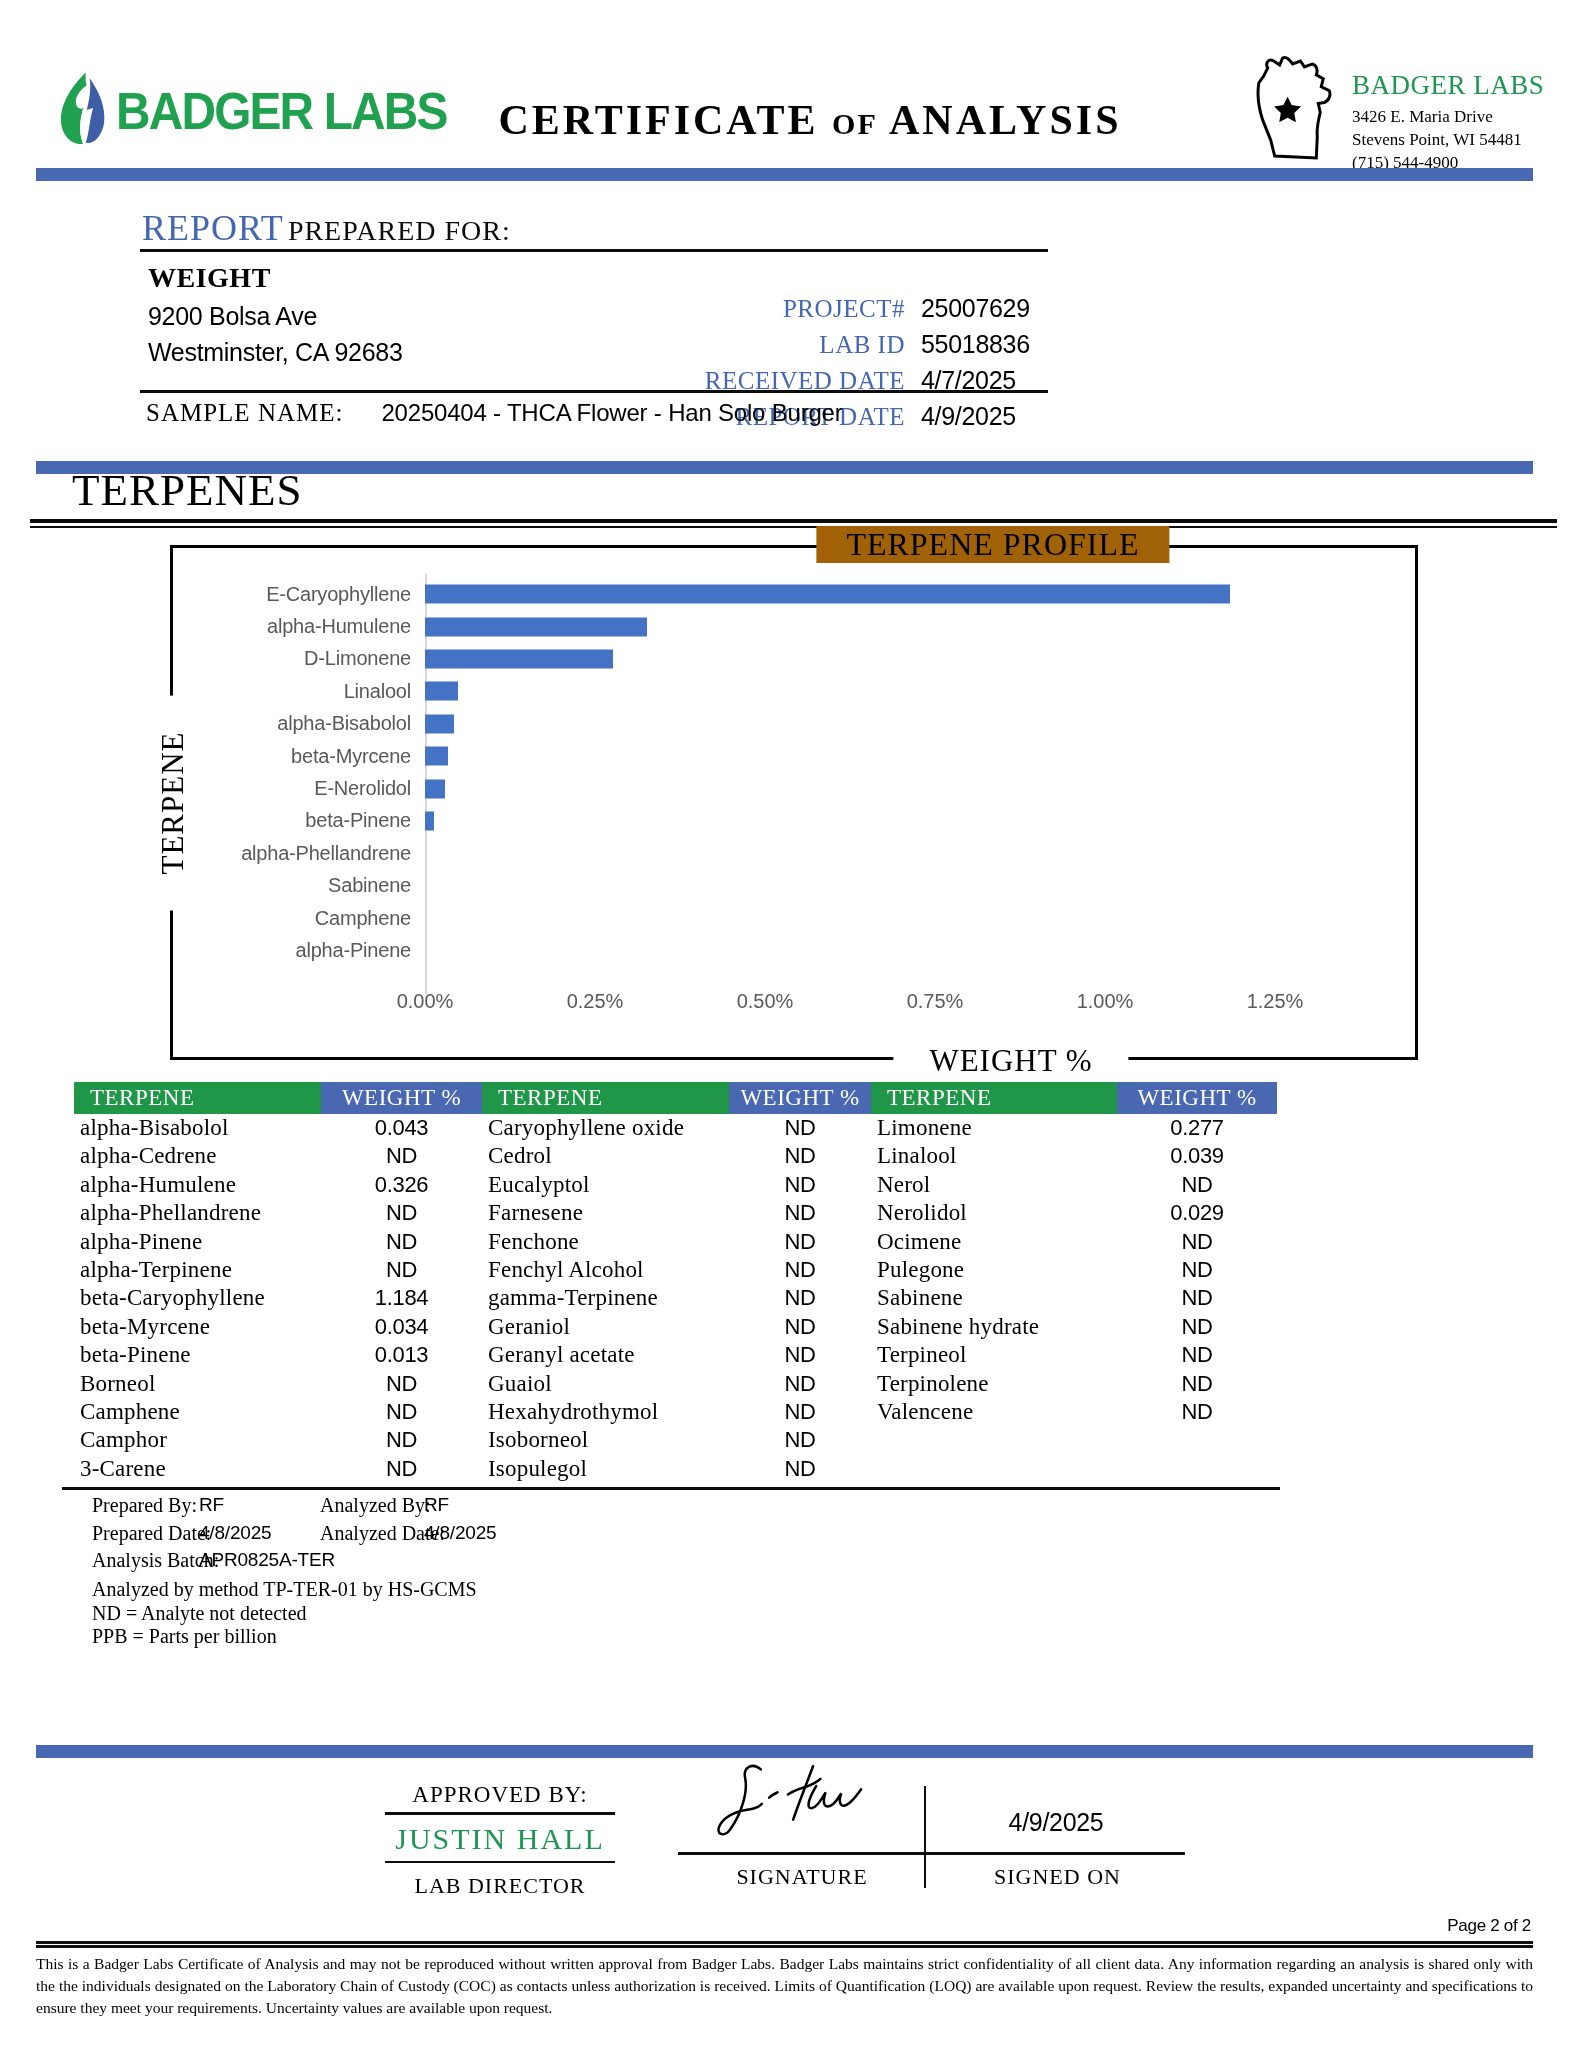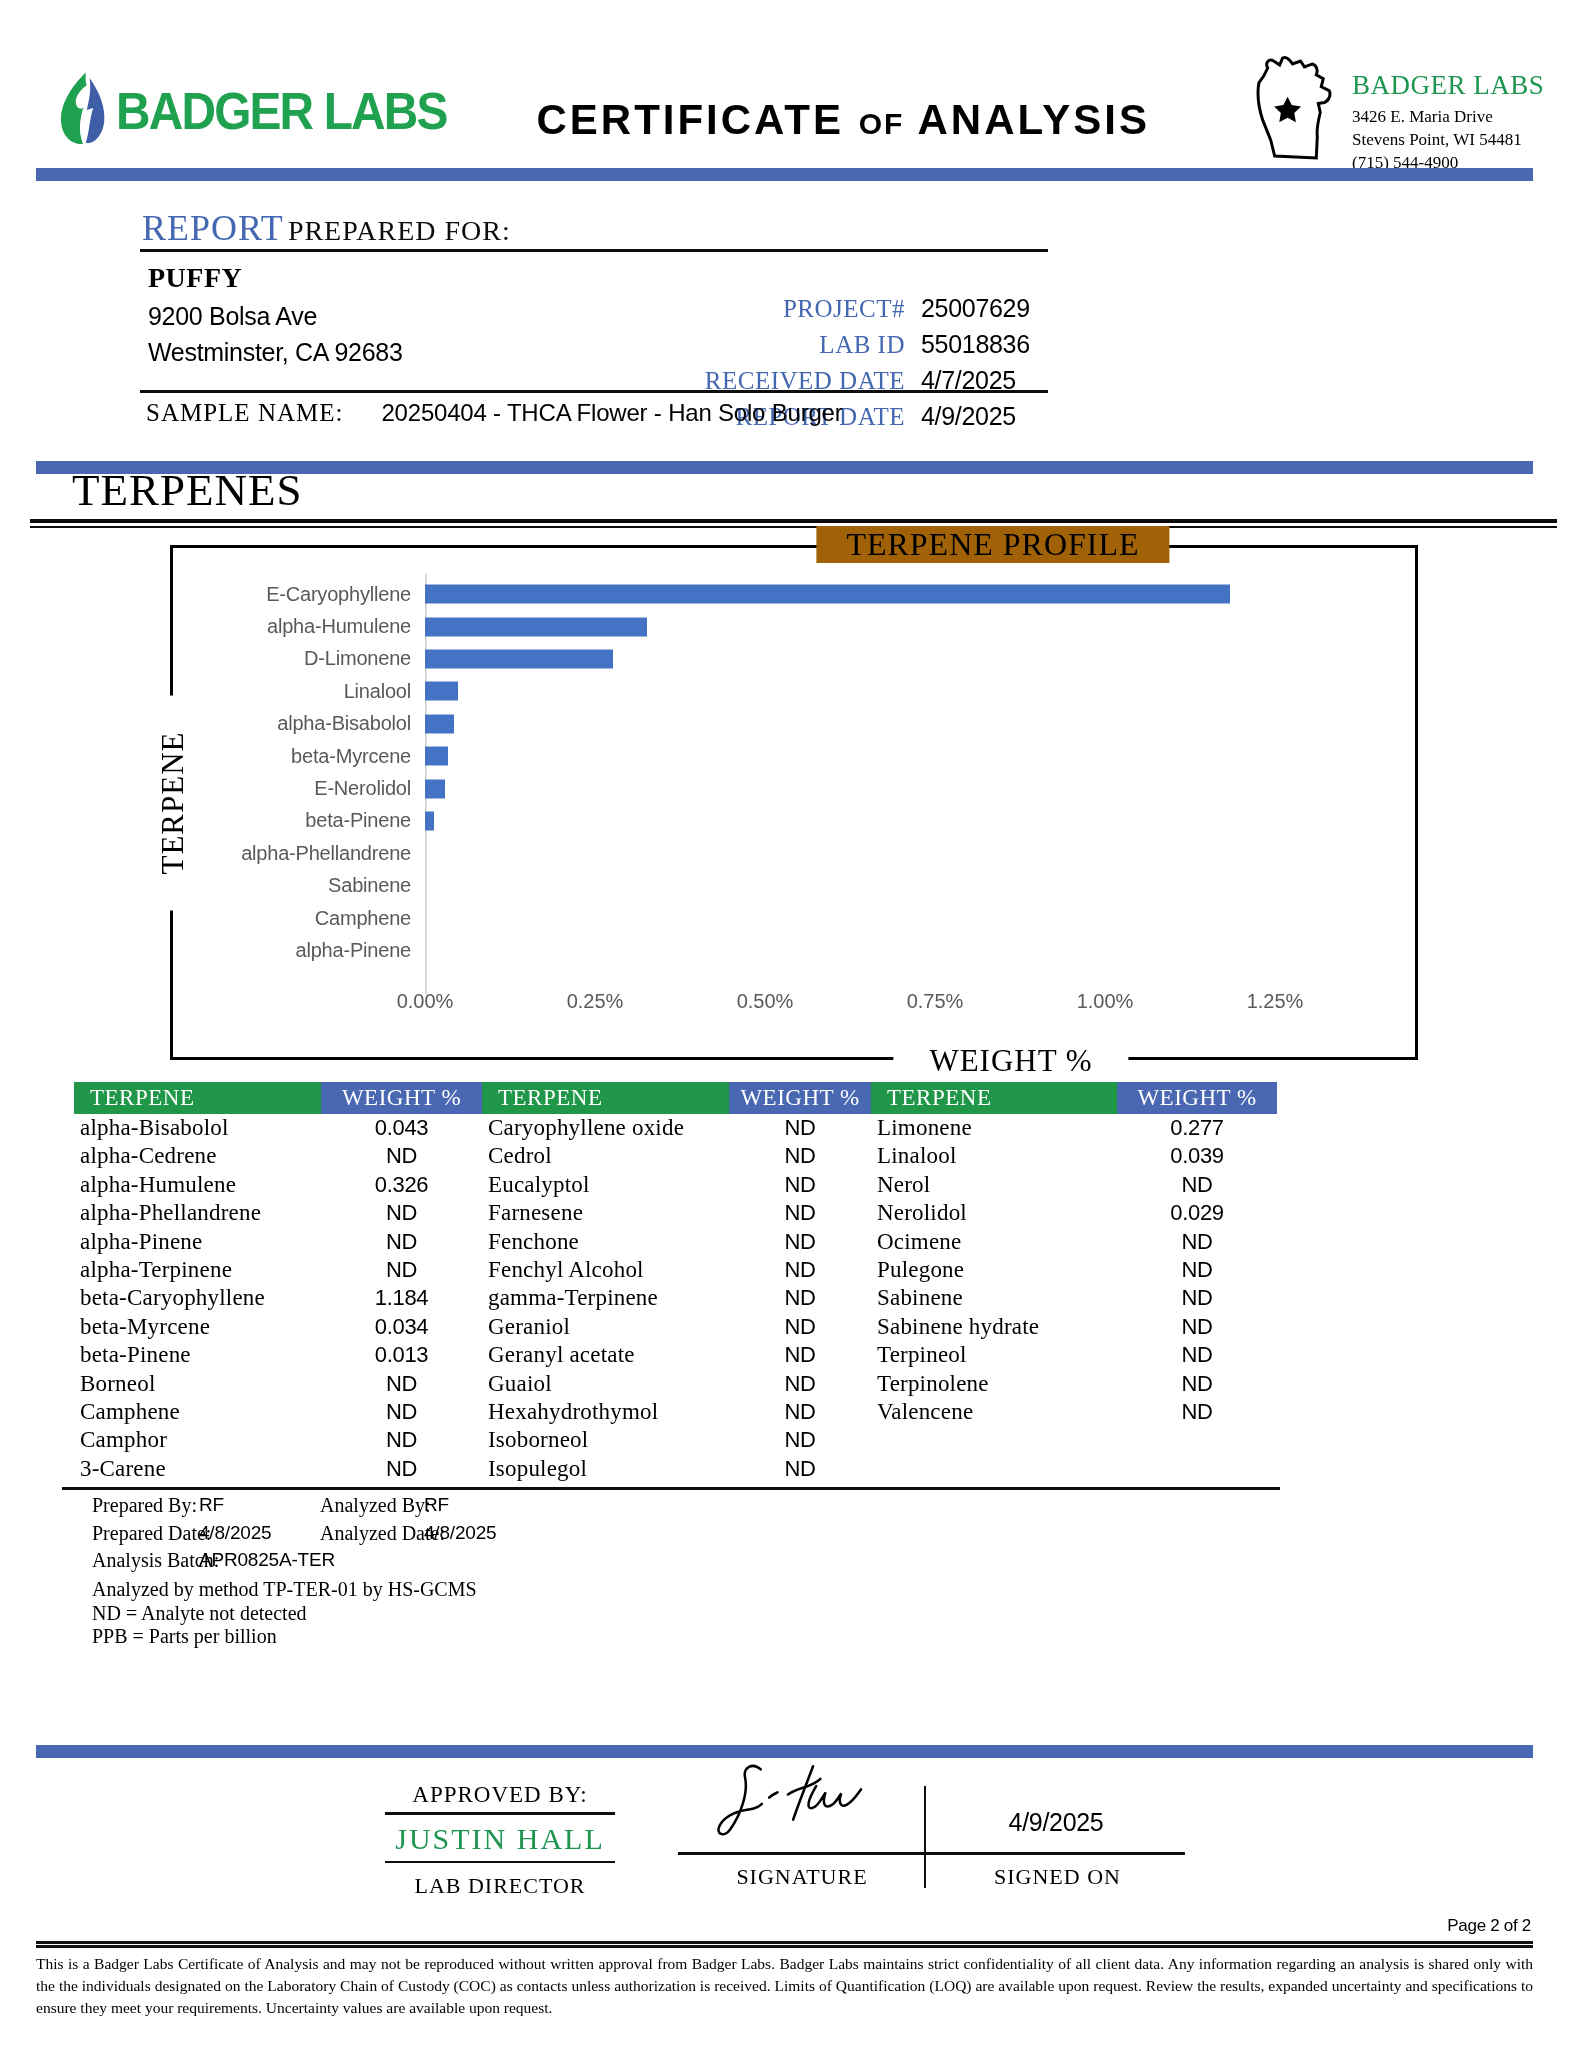--- a/index.html
+++ b/index.html
@@ -10,22 +10,22 @@
     font-family:"Liberation Serif", serif; color:#000;
     --divider-blue:#4868B2; --accent-blue:#4467B1; --bar-blue:#4472C4;
     --tbl-green:#1F9648; --tbl-blue:#4A68B2; --logo-green:#1FA14F;
     --name-green:#1E9550; --chart-gray:#595959;
   }
 
   
   .logo { position:absolute; left:52px; top:68px; display:flex; align-items:center; }
   .logo-name { font-family:"Liberation Sans",sans-serif; font-weight:700; font-size:52px;
     color:var(--logo-green); letter-spacing:-2px; transform:scaleX(.92); transform-origin:left; white-space:nowrap; }
-  .coa-title { position:absolute; left:470px; top:96px; width:680px; text-align:right;
-    font-family:Liberation Sans, sans-serif; font-weight:700; font-size:42px; letter-spacing:3px; white-space:nowrap; }
+  .coa-title { position:absolute; left:470px; top:96px; width:680px; text-align:center;
+    font-family:Liberation Serif, serif; font-weight:700; font-size:42px; letter-spacing:3px; white-space:nowrap; }
   .coa-title .of { font-size:30px; letter-spacing:2px; }
   .wi { position:absolute; left:1244px; top:50px; }
   .lab-block { position:absolute; left:1352px; top:70px; }
   .lab-name { color:var(--name-green); font-size:27px; letter-spacing:.5px; white-space:nowrap; }
   .lab-addr { font-size:17px; line-height:23px; margin-top:4px; }
 
   .bar { position:absolute; left:36px; width:1497px; height:13px; background:var(--divider-blue); }
   .bar1 { top:168px; } .bar2 { top:461px; } .bar3 { top:1745px; }
 
   
@@ -152,21 +152,21 @@
 
   <div class="bar bar1"></div>
 
   <div class="rpt-head">
     <span class="acc">REPORT</span>
     <span class="rest">PREPARED FOR:</span>
   </div>
   <div class="rule1"></div>
 
   <div class="client">
-    <div class="client-name">PUFFY</div>
+    <div class="client-name">WEIGHT</div>
     <div class="client-line">9200 Bolsa Ave</div>
     <div class="client-line">Westminster, CA 92683</div>
   </div>
 
   <div class="meta" id="meta">
       <div class="meta-row">
         <span class="meta-label">PROJECT#</span>
         <span class="meta-value">25007629</span>
       </div>
       <div class="meta-row">

